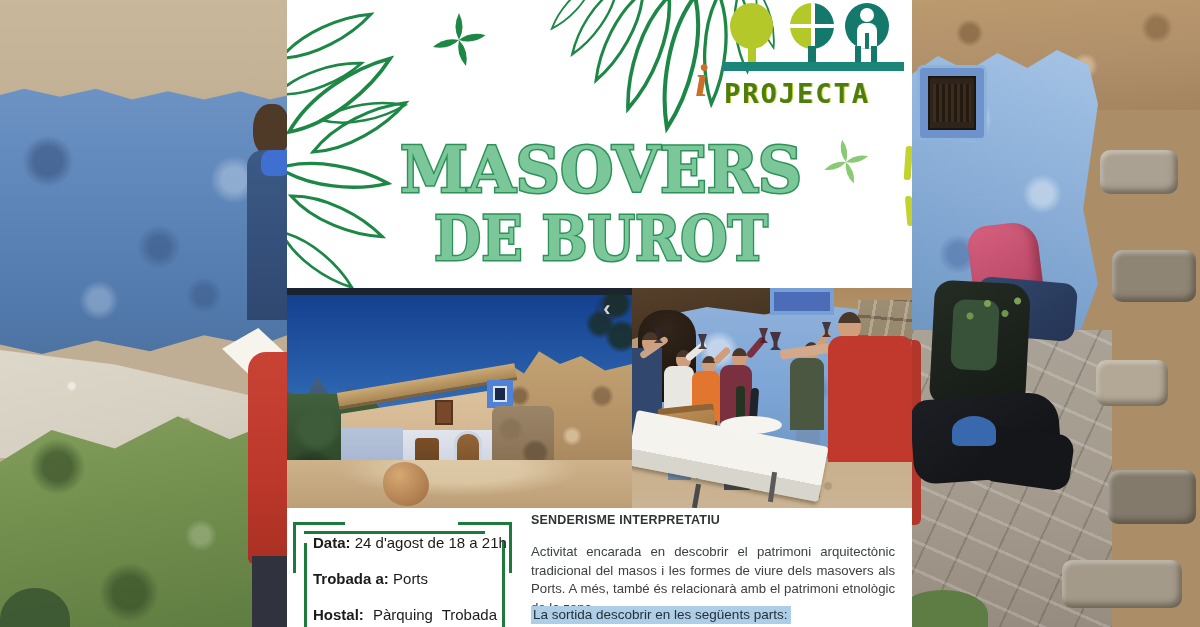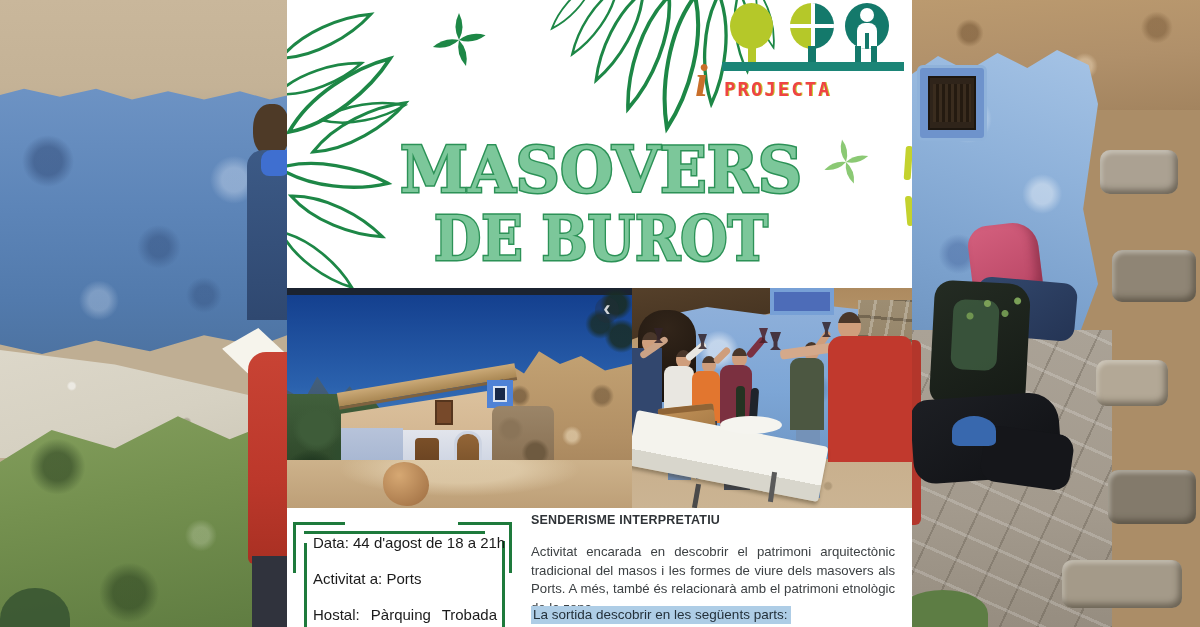--- a/index.html
+++ b/index.html
@@ -109,21 +109,21 @@
   .t2 .cross-v { position:absolute; left:47%; top:0; width:4px; height:100%; background:#fff; }
   .t2-trunk { left:113px; top:44px; width:8px; height:19px; background:#14796b; }
   .t3 { left:150px; top:1px; width:44px; height:46px; background:#14796b; overflow:hidden; }
   .t3 .head { position:absolute; left:15px; top:5px; width:14px; height:14px; background:#fff; border-radius:50%; }
   .t3 .torso { position:absolute; left:12px; top:20px; width:20px; height:26px; background:#fff; border-radius:8px 8px 0 0; }
   .t3 .leg-gap { position:absolute; left:20px; top:30px; width:4px; height:16px; background:#14796b; }
   .t3-legA { left:160px; top:44px; width:6px; height:19px; background:#14796b; }
   .t3-legB { left:176px; top:44px; width:6px; height:19px; background:#14796b; }
   .logo-bar { left:27px; top:60px; width:182px; height:9px; background:#1b8577; }
   .logo-i { left:0px; top:56px; font-family:"Liberation Serif", serif; font-style:italic; font-weight:bold; font-size:46px; color:#c96f2a; line-height:1; }
-  .logo-name { left:29px; top:78px; font-family:"DejaVu Sans Mono", monospace; font-weight:bold; font-size:19px; letter-spacing:2px; color:#ef4444; line-height:1; text-shadow:1px 0 0 #bfd028; }
+  .logo-name { left:29px; top:78px; font-family:"DejaVu Sans Mono", monospace; font-weight:bold; font-size:27px; letter-spacing:2px; color:#4d7c0f; line-height:1; text-shadow:1px 0 0 #bfd028; }
 
   
   .title-svg { position:absolute; left:0; top:128px; }
   .title-text { font-family:"DejaVu Serif", serif; font-weight:bold; fill:#7cc79a; stroke:#2c9257; paint-order:stroke; }
 
   
   .photo { top:288px; height:220px; overflow:hidden; }
   .photo-left { left:0; width:345px; background:linear-gradient(180deg,#123d8c 0%,#2b62ae 45%,#5b93c9 80%,#79a7d2 100%); }
   .pl-topstrip { left:0; top:0; width:345px; height:7px; background:#1b2330; }
   .pl-tree { left:292px; top:0; width:53px; height:80px;
@@ -202,21 +202,21 @@
 
   
   .frame-piece { border:0 solid #1e7a3c; }
   .f-outer-tl { left:6px; top:522px; width:52px; height:51px; border-top-width:3px; border-left-width:3px; }
   .f-outer-tr { left:171px; top:522px; width:54px; height:51px; border-top-width:3px; border-right-width:3px; }
   .f-inner-top { left:17px; top:531px; width:181px; height:3px; background:#1e7a3c; }
   .f-inner-left { left:17px; top:543px; width:3px; height:84px; background:#1e7a3c; }
   .f-inner-right { left:215px; top:541px; width:3px; height:86px; background:#1e7a3c; }
   .info-rows { left:26px; top:534px; width:184px; color:#1b1b1b; font-size:15px; }
   .info-row { position:absolute; left:0; width:184px; white-space:nowrap; }
-  .info-row b { font-weight:normal;margin-top:34px; }
+  .info-row b { font-weight:bold;margin-top:34px; }
   .ir-0 { top:0; }
   .ir-1 { top:36px; }
   .ir-2 { top:72px; text-align:justify; text-align-last:justify; white-space:normal; }
 
   .desc { left:244px; top:513px; width:364px; color:#3c4043; }
   .desc-heading { font-size:12.5px; font-weight:bold; letter-spacing:.2px; color:#2f3337; }
   .desc-body { position:absolute; top:30px; left:0; width:364px; font-size:13.2px; line-height:18.6px; text-align:justify; }
   .desc-highlight { position:absolute; top:93px; left:0; font-size:13.5px; background:#aecde6; padding:1px 4px 2px 2px; color:#23303a; }
 </style>
 </head>
@@ -405,24 +405,24 @@
 
     <div class="abs frame-piece f-outer-tl"></div>
     <div class="abs frame-piece f-outer-tr"></div>
     <div class="abs f-inner-top"></div>
     <div class="abs f-inner-left"></div>
     <div class="abs f-inner-right"></div>
 
     <div class="abs info-rows">
       <div class="info-row ir-0">
         <b>Data:</b>
-        <span>44 d'agost de 18 a 21h</span>
+        <span>24 d'agost de 18 a 21h</span>
       </div>
       <div class="info-row ir-1">
-        <b>Activitat a:</b>
+        <b>Trobada a:</b>
         <span>Ports</span>
       </div>
       <div class="info-row ir-2">
         <b>Hostal:</b>
         <span>Pàrquing Trobada</span>
       </div>
     </div>
 
     <div class="abs desc">
       <div class="desc-heading">SENDERISME INTERPRETATIU</div>

